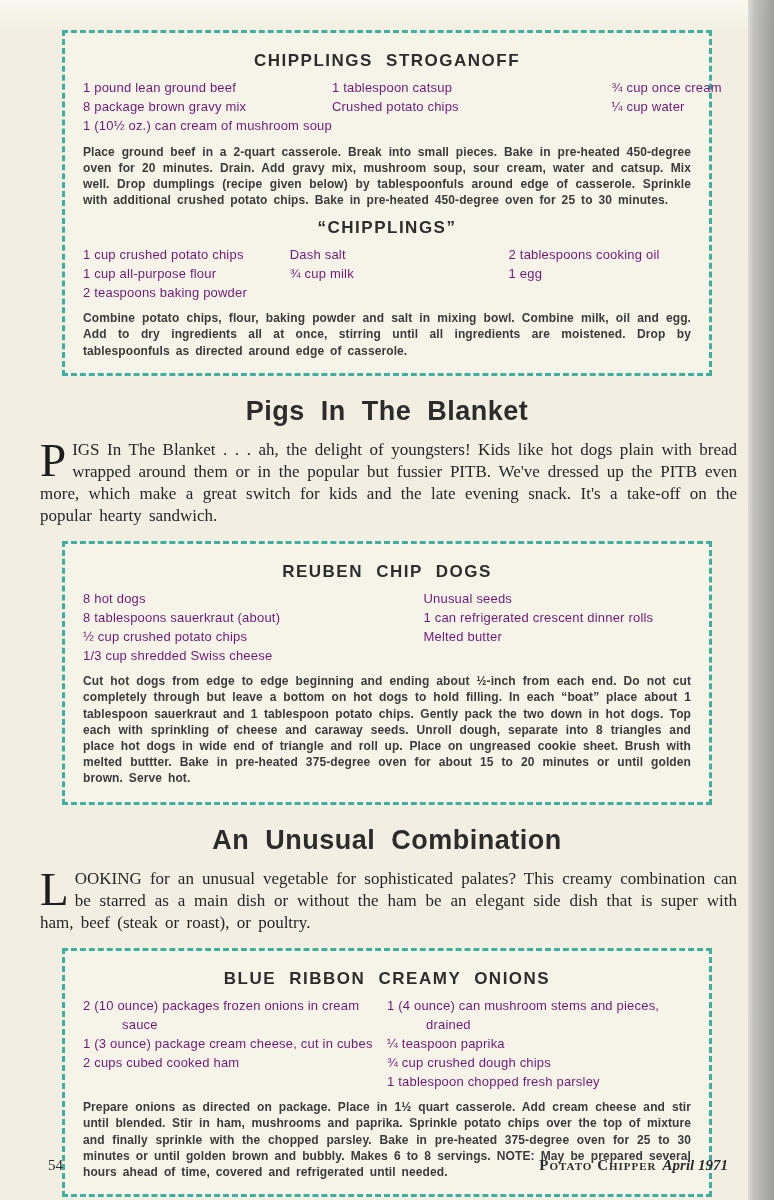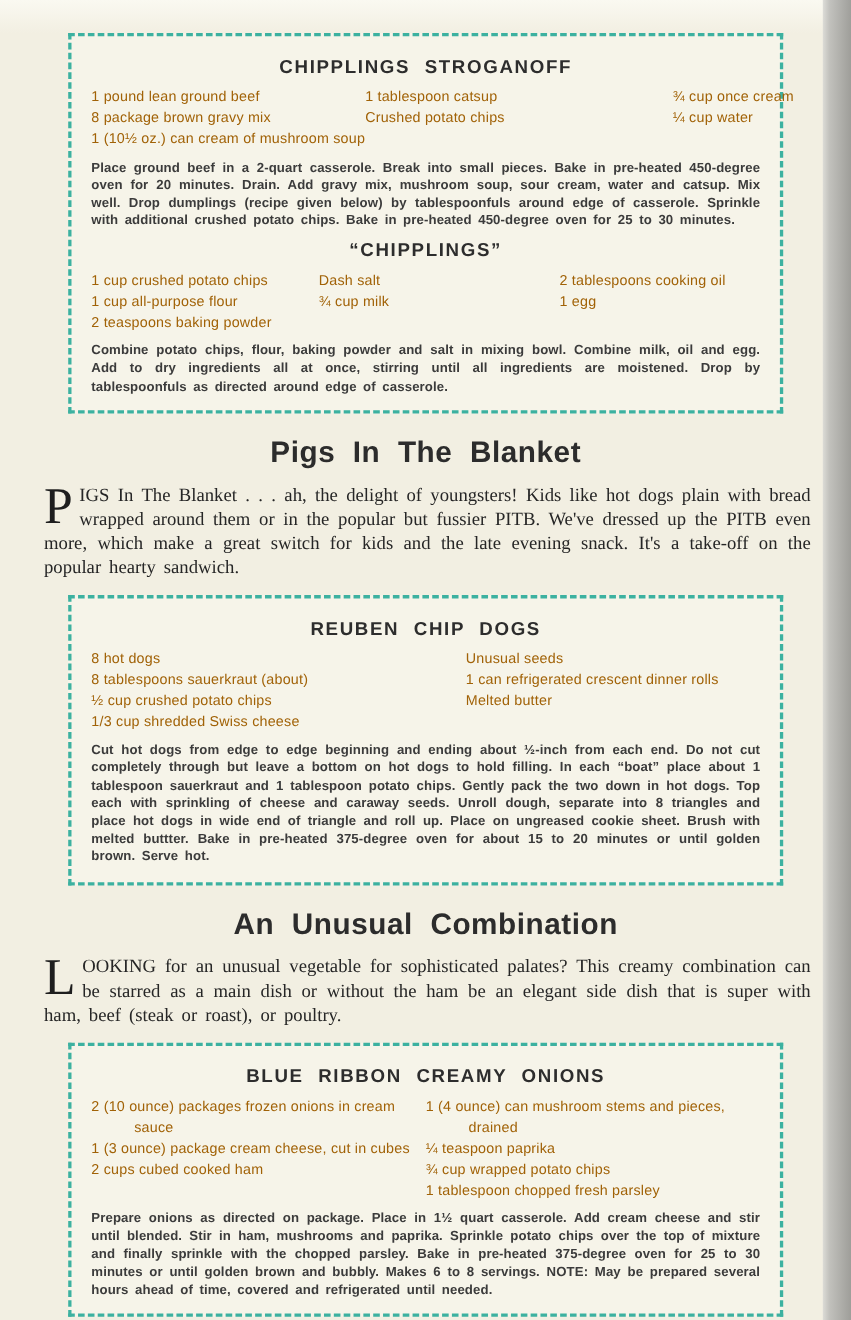--- a/index.html
+++ b/index.html
@@ -23,21 +23,21 @@
     padding:10px 18px 12px 18px;
   }
   .recipe-title{
     margin:8px 0 8px 0;text-align:center;
     font-size:17px;font-weight:700;color:#2d2d2d;
     letter-spacing:1.5px;word-spacing:7px;
   }
   .ing-cols{display:flex;margin:2px 0 8px 0;}
   .ing-col{list-style:none;margin:0;padding:0;}
   .ing-col li{
-    font-size:13px;line-height:1.45;color:#a16207;
+    font-size:13px;line-height:1.45;color:#701a75;
     white-space:nowrap;letter-spacing:.2px;
   }
   .ing-col.wrap li{white-space:normal;padding-left:3em;text-indent:-3em;}
   
   .cols-strog .c1{flex:0 0 34%;} .cols-strog .c2{flex:0 0 46%;} .cols-strog .c3{flex:0 0 20%;}
   .cols-chip  .c1{flex:0 0 34%;} .cols-chip  .c2{flex:0 0 36%;} .cols-chip  .c3{flex:0 0 30%;}
   .cols-reub  .c1{flex:0 0 56%;} .cols-reub  .c2{flex:0 0 44%;}
   .cols-blue  .c1{flex:0 0 50%;} .cols-blue  .c2{flex:0 0 50%;}
 
   .instructions{
@@ -148,22 +148,26 @@
       <h2 class="recipe-title">BLUE RIBBON CREAMY ONIONS</h2>
       <div class="ing-cols cols-blue">
         <ul class="ing-col wrap c1">
           <li>2 (10 ounce) packages frozen onions in cream sauce</li>
           <li>1 (3 ounce) package cream cheese, cut in cubes</li>
           <li>2 cups cubed cooked ham</li>
         </ul>
         <ul class="ing-col wrap c2">
           <li>1 (4 ounce) can mushroom stems and pieces, drained</li>
           <li>¼ teaspoon paprika</li>
-          <li>¾ cup wrapped potato chips</li>
+          <li>¾ cup crushed dough chips</li>
           <li>1 tablespoon chopped fresh parsley</li>
         </ul>
       </div>
       <p class="instructions" style="margin-bottom:2px">Prepare onions as directed on package. Place in 1½ quart casserole. Add cream cheese and stir until blended. Stir in ham, mushrooms and paprika. Sprinkle potato chips over the top of mixture and finally sprinkle with the chopped parsley. Bake in pre-heated 375-degree oven for 25 to 30 minutes or until golden brown and bubbly. Makes 6 to 8 servings. NOTE: May be prepared several hours ahead of time, covered and refrigerated until needed.</p>
     </div>
 
   </div>
 
+  <div class="footer">
+    <span class="page-number">54</span>
+    <span><span class="mag-title">Potato Chipper</span><span class="mag-issue">April 1971</span></span>
+  </div>
 </div>
 
 </body></html>

